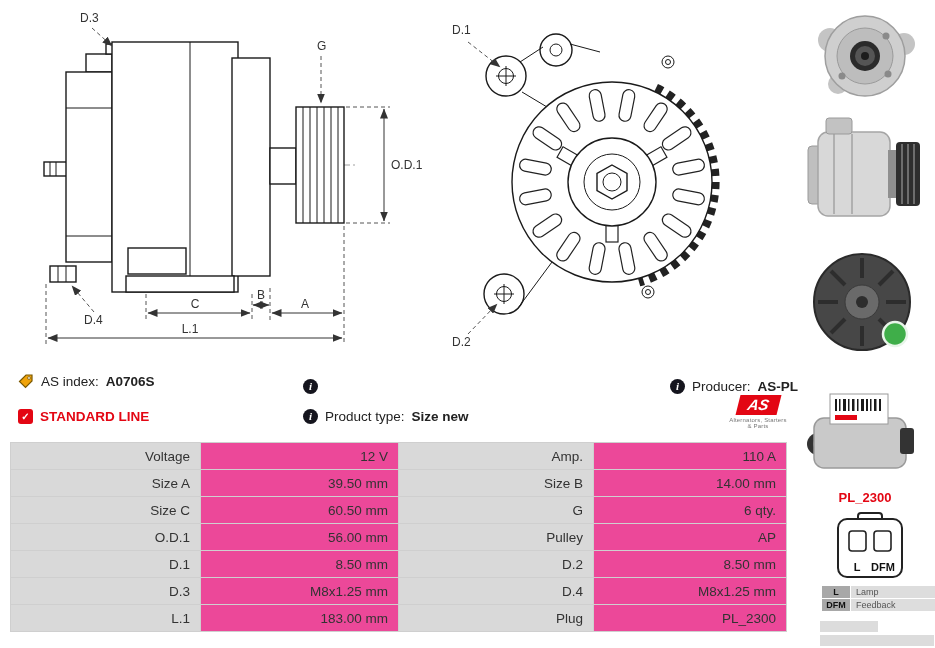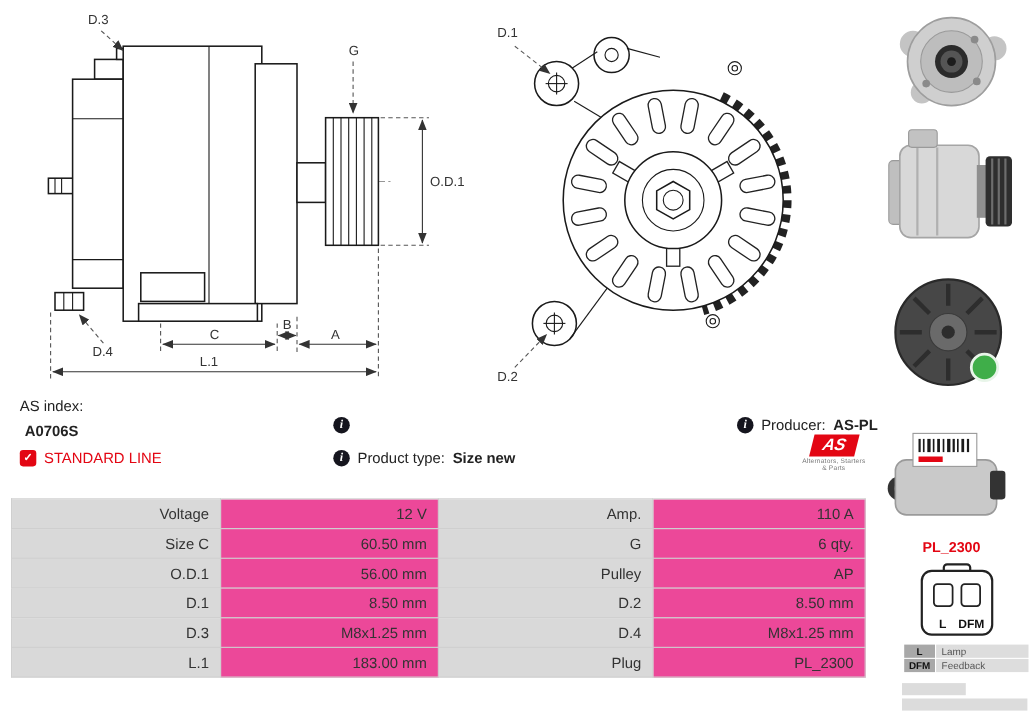--- a/index.html
+++ b/index.html
@@ -13,43 +13,43 @@
   .thin    { stroke:#1a1a1a; stroke-width:1; fill:none; }
   .ext  { stroke:#555; stroke-width:1; stroke-dasharray:4 3; fill:none; }
   .dim  { stroke:#333; stroke-width:1; fill:none; }
   .lead { stroke:#555; stroke-width:1; stroke-dasharray:4 3; fill:none; }
   .dimlabel { font-size:12px; fill:#333; }
   .slot { fill:#fff; stroke:#222; stroke-width:1.2; }
 
   
   .info-item { position:absolute; display:flex; align-items:center; gap:7px; font-size:13.5px; color:#222; height:18px; white-space:nowrap; }
   .info-item .b { font-weight:bold; }
-  .i-asindex { left:18px;  top:355px;flex-direction:column; }
+  .i-asindex { left:18px;  top:372px; }
   .i-brand   { left:303px; top:377px; }
   .i-producer{ left:670px; top:377px; }
   .i-standard{ left:18px;  top:407px; }
   .i-ptype   { left:303px; top:407px; }
-  .red { color:#e30613; font-weight:normal; }
+  .red { color:#e30613; font-weight:bold; }
 
   .info-icon { width:15px; height:15px; border-radius:50%; background:#15151e; color:#fff;
                display:inline-flex; align-items:center; justify-content:center;
                font:italic bold 11px "Liberation Serif", serif; flex:0 0 15px; }
   .check-icon { width:15px; height:15px; border-radius:3px; background:#e30613; color:#fff;
                display:inline-flex; align-items:center; justify-content:center;
                font:bold 10px "Liberation Sans", sans-serif; flex:0 0 15px; }
 
   
   .as-logo { position:absolute; left:727px; top:395px; width:62px; text-align:center; }
   .as-logo .slab { display:inline-block; background:#e30613; color:#fff; transform:skewX(-14deg);
                    padding:1px 10px; font-style:italic; font-weight:bold; font-size:15px; line-height:18px; }
   .as-logo .tag  { display:block; font-size:6px; color:#777; margin-top:2px; letter-spacing:.2px; }
 
   
   table.specs { position:absolute; left:10px; top:442px; width:776px; border-collapse:collapse;
-                table-layout:fixed; font-size:13.5px; color:#333;margin-top:11px; }
+                table-layout:fixed; font-size:13.5px; color:#333; }
   .specs td { border:1px solid #cfcfcf; height:27px; padding:0 10px 0 4px; text-align:right; background:#ec4899; }
   .specs td.lbl { background:#d9d9d9; }
 
   
   .photo { position:absolute; left:800px; width:130px; }
   .p1 { top:10px;  height:92px;  }
   .p2 { top:106px; height:136px; }
   .p3 { top:246px; height:120px; }
   .p4 { top:382px; height:98px;  }
 
@@ -241,20 +241,26 @@
         <col style="width:198px">
         <col style="width:195px">
         <col style="width:193px">
       </colgroup>
     <tbody>
       <tr>
         <td class="lbl">Voltage</td>
         <td class="val">12 V</td>
         <td class="lbl">Amp.</td>
         <td class="val">110 A</td>
+      </tr>
+      <tr>
+        <td class="lbl">Size A</td>
+        <td class="val">39.50 mm</td>
+        <td class="lbl">Size B</td>
+        <td class="val">14.00 mm</td>
       </tr>
       <tr>
         <td class="lbl">Size C</td>
         <td class="val">60.50 mm</td>
         <td class="lbl">G</td>
         <td class="val">6 qty.</td>
       </tr>
       <tr>
         <td class="lbl">O.D.1</td>
         <td class="val">56.00 mm</td>

